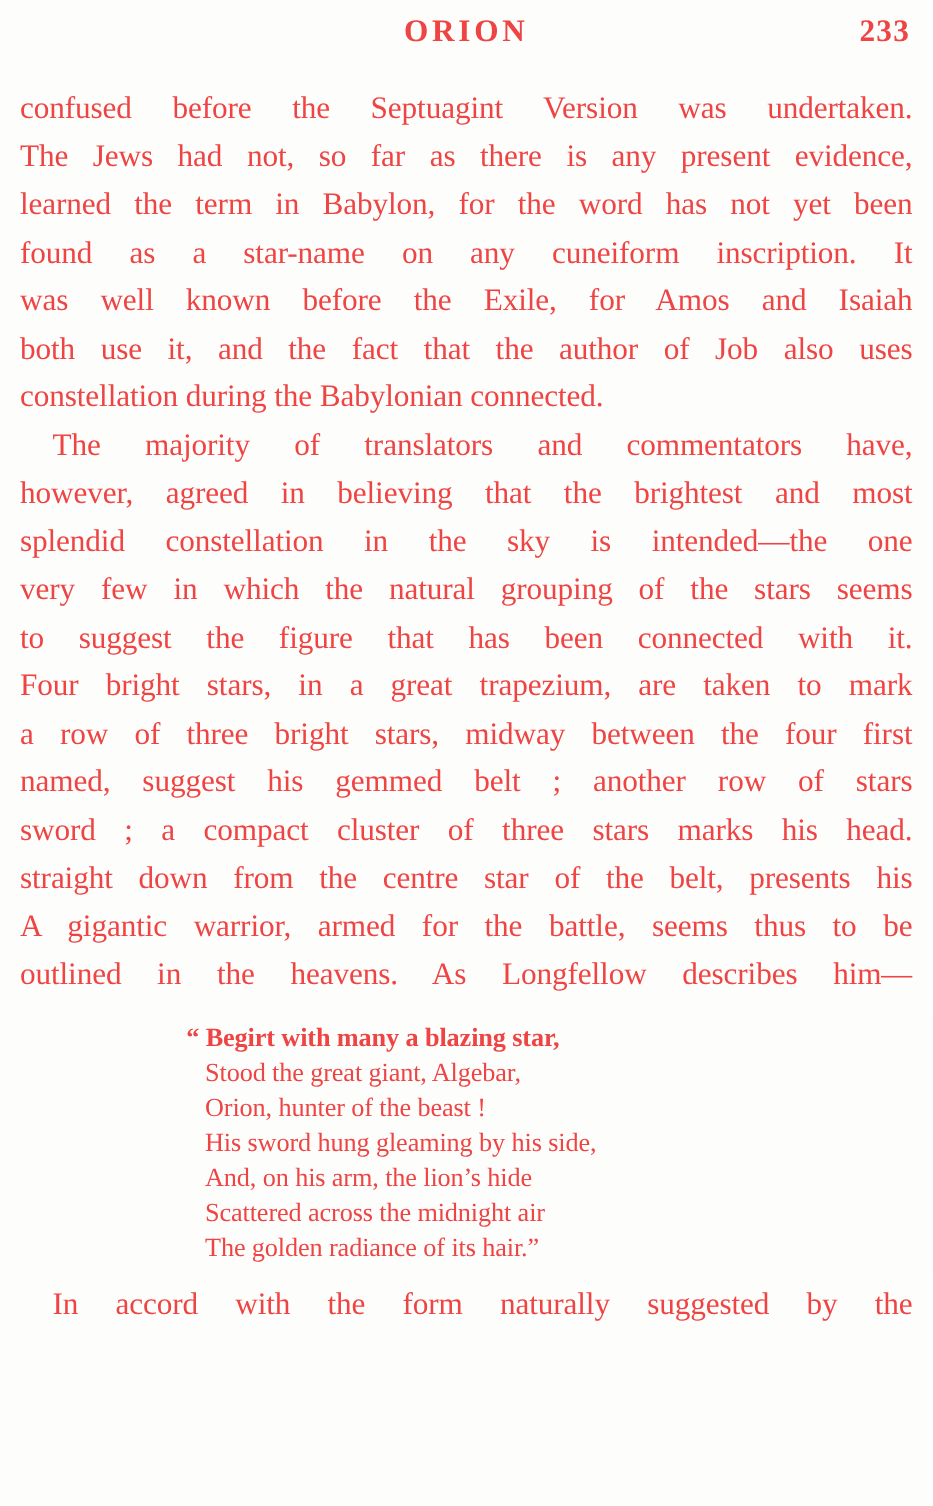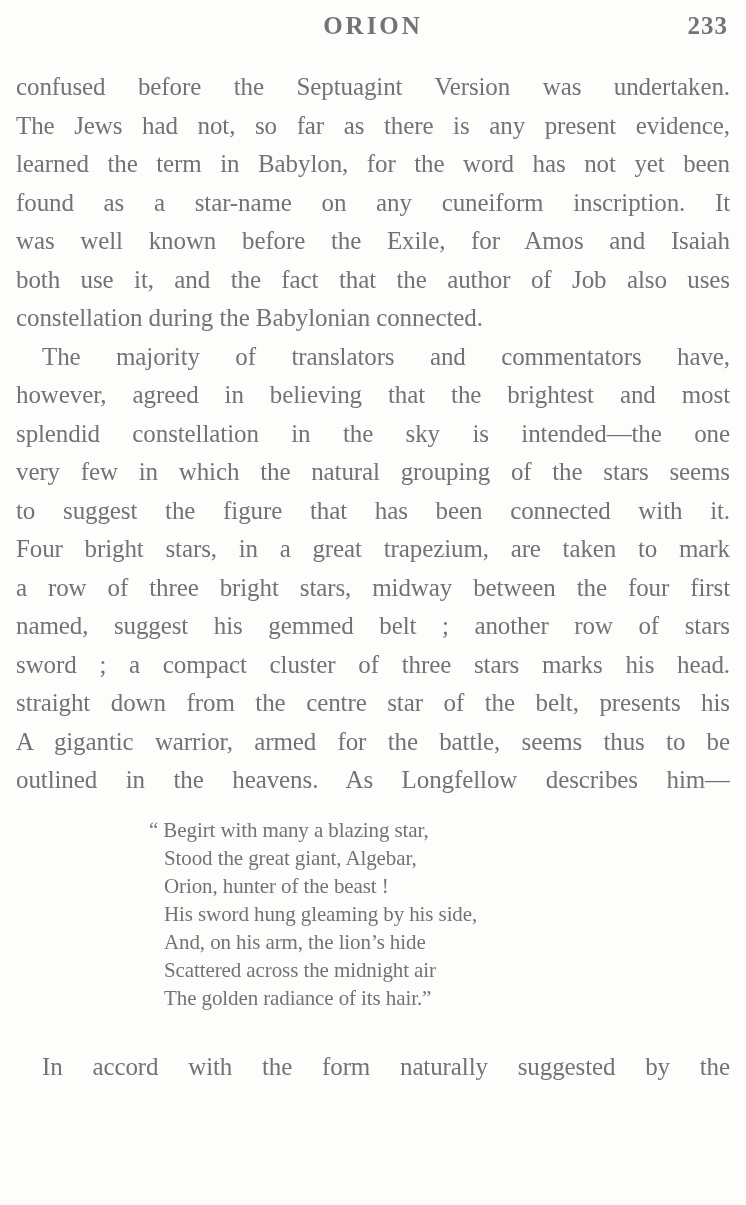--- a/index.html
+++ b/index.html
@@ -5,21 +5,21 @@
   html, body {
     margin: 0;
     padding: 0;
     background: #ffffff;
   }
   .page {
     position: relative;
     width: 746px;
     height: 1205px;
     background: #fdfdfb;
-    color: #737373;
+    color: #ef4444;
     font-family: "Liberation Serif", "DejaVu Serif", serif;
     box-sizing: border-box;
     padding: 10px 16px 10px 16px;
     overflow: hidden;
   }
   .running-head {
     position: relative;
     height: 32px;
     line-height: 32px;
     font-size: 25px;
@@ -63,23 +63,24 @@
     margin-left: 148px;
     font-size: 21px;
   }
   .poem .poem-line {
     line-height: 28px;
     height: 28px;
     text-align: left;
   }
   .poem .poem-line:first-child {
     text-indent: -15px;
+    font-weight: bold;
   }
   .closing {
-    margin-top: 36px;
+    margin-top: 13px;
     font-size: 25px;
     letter-spacing: -0.1px;
   }
 </style>
 </head>
 <body>
 
 <div class="page">
 
   <div class="running-head">

